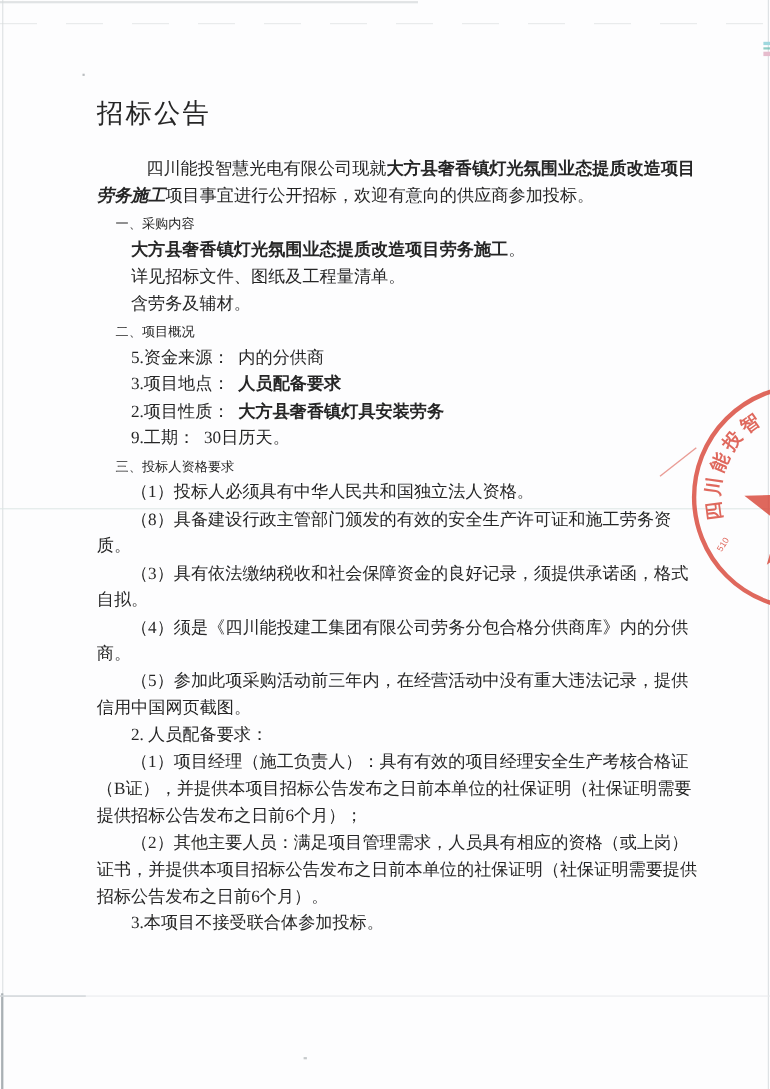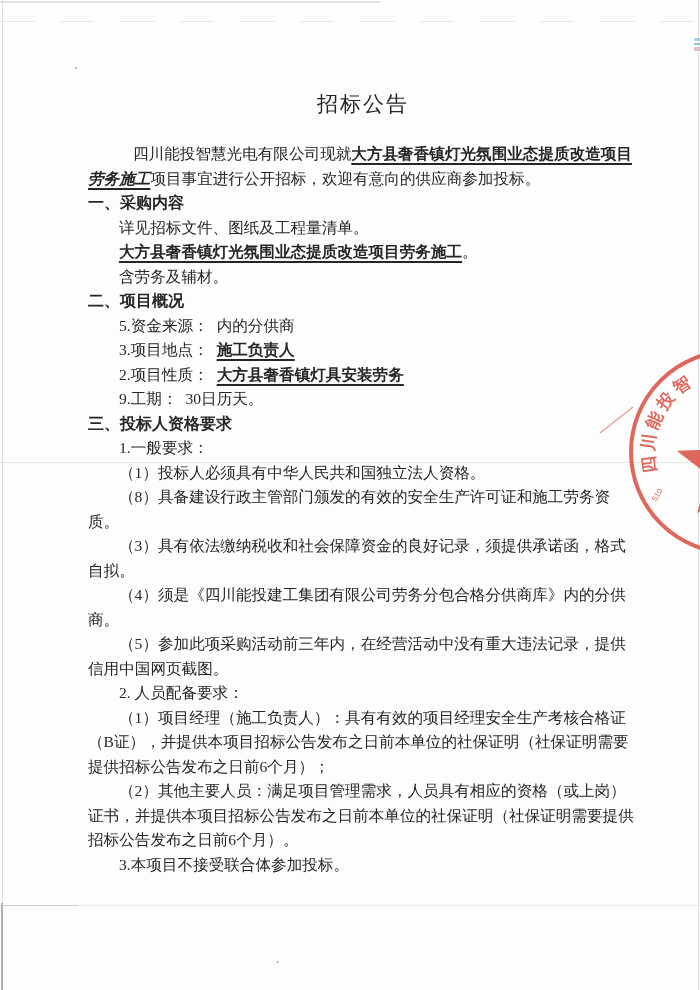--- a/index.html
+++ b/index.html
@@ -1,26 +1,26 @@
 <!DOCTYPE html>
 <html><head>
 <meta charset="utf-8">
 <style>
   html,body{margin:0;padding:0;width:700px;height:990px;overflow:hidden;
     font-family:"Liberation Serif","DejaVu Serif",serif;}
   .page{position:relative;width:700px;height:990px;background:#fdfdfe;overflow:hidden;color:#262626;}
   .content{position:absolute;left:88px;top:90px;width:550px;font-size:15.6px;line-height:24.5px;}
-  .title{text-align:center;font-size:21px;line-height:28px;letter-spacing:2px;margin:0 0 24px 0;}
+  .title{font-size:24px;line-height:28px;letter-spacing:2px;margin:0 0 24px 0;}
   p{margin:0;}
   .intro{text-indent:45px;}
-  .h{font-family:"Liberation Sans","DejaVu Sans",sans-serif;font-weight:700;font-size:16px;}
+  .h{font-family:"Liberation Sans","DejaVu Sans",sans-serif;font-weight:400;font-size:12px;margin-left:17px;}
   .ind{padding-left:31px;}
   .flow{text-indent:31px;}
   .bu{font-family:"Liberation Sans","DejaVu Sans",sans-serif;font-weight:700;
-      text-decoration:underline;text-decoration-thickness:1.5px;text-underline-offset:4px;}
+      text-decoration-thickness:1.5px;text-underline-offset:4px;}
   .bi{font-style:italic;}
   .val{margin-left:8px;}
   
   .art{position:absolute;pointer-events:none;}
   .art-top{left:0;top:1px;width:380px;height:2px;background:#c9cdd0;opacity:.55;}
   .art-top2{left:0;top:21px;width:700px;height:1px;opacity:.75;
     background:repeating-linear-gradient(90deg,#dfe2e3 0 34px,transparent 34px 60px);}
   .art-left{left:2px;top:0;width:1px;height:990px;background:#d6dadc;opacity:.8;}
   .art-left-dark{left:1px;top:903px;width:2px;height:87px;background:#a9b0b4;}
   .art-right{left:698px;top:0;width:1px;height:990px;background:#cdd3d6;opacity:.7;}
@@ -53,33 +53,32 @@
   <div class="art spk-teal"></div>
   <div class="art spk-pink"></div>
 
   <div class="content">
 
     <div class="title">招标公告</div>
 
     <p class="intro"><span>四川能投智慧光电有限公司现就</span><span class="bu">大方县奢香镇灯光氛围业态提质改造项目</span><span class="bu bi">劳务施工</span><span>项目事宜进行公开招标，欢迎有意向的供应商参加投标。</span></p>
 
     <div class="h">一、采购内容</div>
+    <div class="ind"><span class="bu">大方县奢香镇灯光氛围业态提质改造项目劳务施工</span><span>。</span></div>
     <div class="ind">详见招标文件、图纸及工程量清单。</div>
-    <div class="ind"><span class="bu">大方县奢香镇灯光氛围业态提质改造项目劳务施工</span><span>。</span></div>
     <div class="ind">含劳务及辅材。</div>
 
     <div class="h">二、项目概况</div>
 
     <div class="ind"><span>5.资金来源：</span><span class="val">内的分供商</span></div>
-    <div class="ind"><span>3.项目地点：</span><span class="bu val">施工负责人</span></div>
+    <div class="ind"><span>3.项目地点：</span><span class="bu val">人员配备要求</span></div>
     <div class="ind"><span>2.项目性质：</span><span class="bu val">大方县奢香镇灯具安装劳务</span></div>
     <div class="ind"><span>9.工期：</span><span class="val">30日历天。</span></div>
 
     <div class="h">三、投标人资格要求</div>
-    <div class="ind">1.一般要求：</div>
     <p class="flow">（1）投标人必须具有中华人民共和国独立法人资格。</p>
     <p class="flow">（8）具备建设行政主管部门颁发的有效的安全生产许可证和施工劳务资质。</p>
     <p class="flow">（3）具有依法缴纳税收和社会保障资金的良好记录，须提供承诺函，格式自拟。</p>
     <p class="flow">（4）须是《四川能投建工集团有限公司劳务分包合格分供商库》内的分供商。</p>
     <p class="flow">（5）参加此项采购活动前三年内，在经营活动中没有重大违法记录，提供信用中国网页截图。</p>
     <div class="ind">2. 人员配备要求：</div>
     <p class="flow">（1）项目经理（施工负责人）：具有有效的项目经理安全生产考核合格证（B证），并提供本项目招标公告发布之日前本单位的社保证明（社保证明需要提供招标公告发布之日前6个月）；</p>
     <p class="flow">（2）其他主要人员：满足项目管理需求，人员具有相应的资格（或上岗）证书，并提供本项目招标公告发布之日前本单位的社保证明（社保证明需要提供招标公告发布之日前6个月）。</p>
     <div class="ind">3.本项目不接受联合体参加投标。</div>
 

